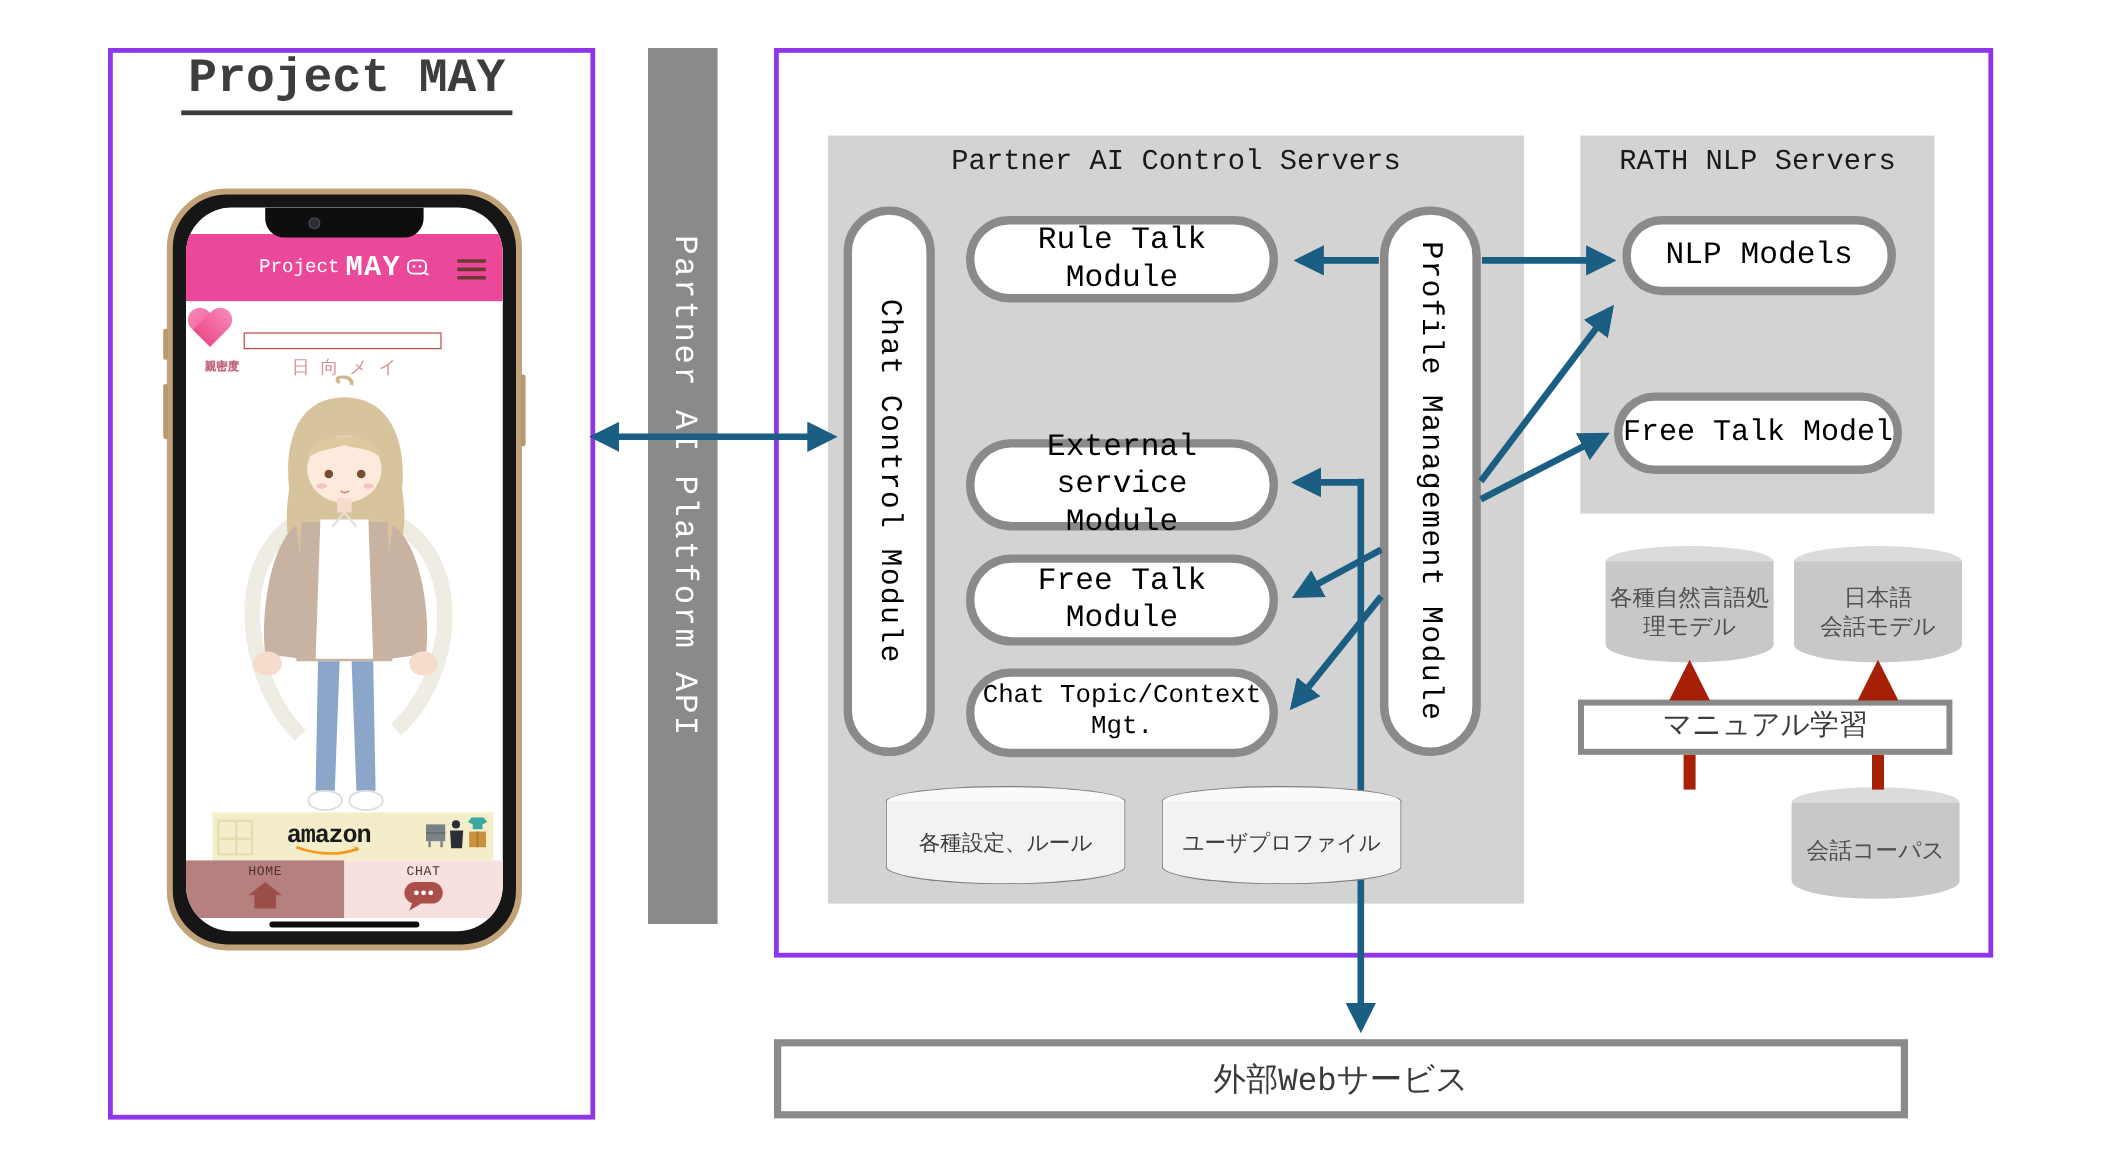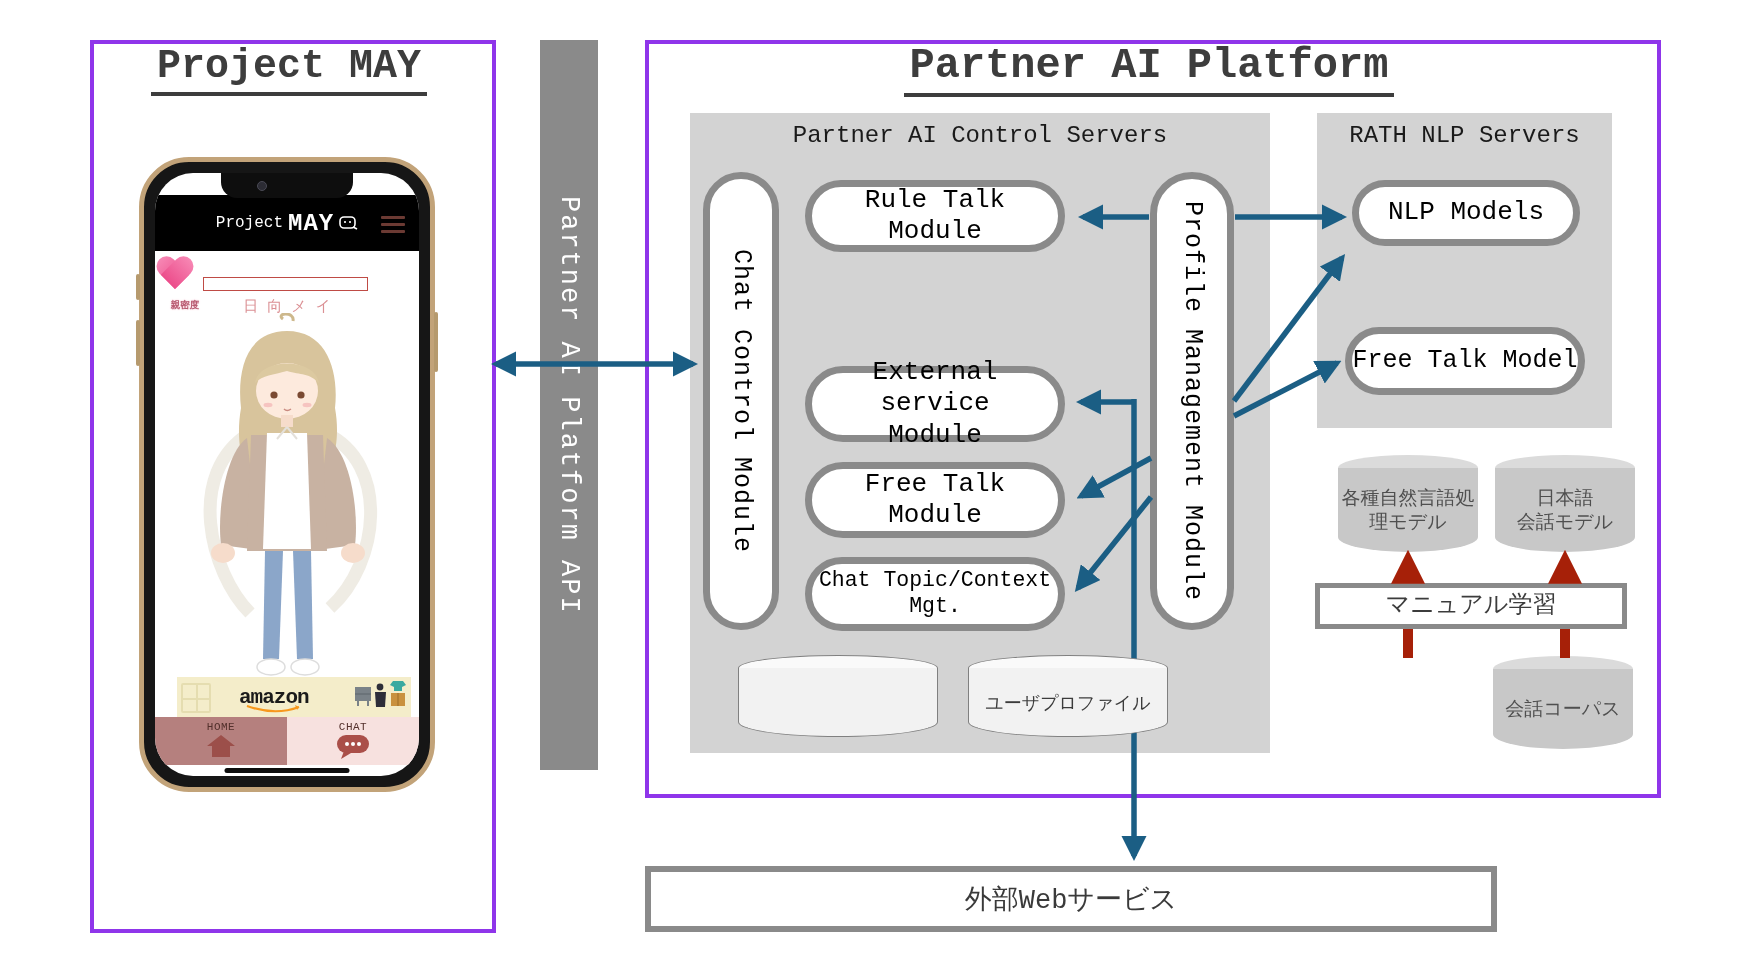--- a/index.html
+++ b/index.html
@@ -41,21 +41,21 @@
   
   .phone{position:absolute;left:139px;top:157px;width:296px;height:635px;background:#161616;
          border:5px solid #c2a379;border-radius:50px;box-sizing:border-box;}
   .sidebtn{position:absolute;background:#b69a6e;border-radius:2px;}
   .screen{position:absolute;left:11px;top:11px;right:11px;bottom:11px;background:#ffffff;
           border-radius:38px;overflow:hidden;}
   .notch{position:absolute;left:50%;transform:translateX(-50%);top:0;width:132px;height:25px;
          background:#0e0e0e;border-radius:0 0 16px 16px;z-index:5;}
   .cam{position:absolute;left:36px;top:8px;width:8px;height:8px;border-radius:50%;
        background:#2c2c34;border:1px solid #4a4a55;}
-  .phead{position:absolute;left:0;right:0;top:22px;height:56px;background:#000000;
+  .phead{position:absolute;left:0;right:0;top:22px;height:56px;background:#ec4899;
          display:flex;align-items:center;justify-content:center;z-index:4;}
   .phead .t1{color:#fff;font-size:16px;margin-right:5px;}
   .phead .t2{color:#fff;font-size:24px;font-weight:bold;letter-spacing:1px;}
   .mascot{margin-left:4px;}
   .burger{position:absolute;right:14px;top:21px;width:24px;}
   .burger div{height:3px;background:#6b3a33;margin-bottom:4px;border-radius:1px;}
   .heart{position:absolute;left:10px;top:84px;width:40px;height:36px;z-index:3;}
   .heart::before,.heart::after{content:"";position:absolute;width:20px;height:32px;border-radius:10px 10px 0 0;
          background:linear-gradient(#f787b4,#ec4d8b);}
   .heart::before{left:10px;transform:rotate(-45deg);transform-origin:0 100%;}
@@ -210,23 +210,20 @@
       </div>
       <div class="hindic"></div>
     </div>
   </div>
 
   <div class="apibar" style="left:540px;top:40px;width:58px;height:730px;">
     <span>Partner AI Platform API</span>
   </div>
 
   <div class="pframe" style="left:645px;top:40px;width:1008px;height:750px;"></div>
-  <div class="big-title" style="left:645px;top:42px;width:1008px;font-size:42px;">
-    <span>Partner AI Platform</span>
-  </div>
 
   <div class="graybox" style="left:690px;top:113px;width:580px;height:640px;">
     <div class="graybox-label" style="top:9px;">Partner AI Control Servers</div>
   </div>
 
   <div class="pill vert" style="left:703px;top:172px;width:76px;height:458px;">
     <span>Chat Control Module</span>
   </div>
 
   <div class="pill" style="left:805px;top:180px;width:260px;height:72px;font-size:26px;">
@@ -245,20 +242,21 @@
     <span>Chat Topic/Context Mgt.</span>
   </div>
 
   <div class="pill vert" style="left:1150px;top:172px;width:84px;height:458px;">
     <span>Profile Management Module</span>
   </div>
 
   <div class="cyl light" style="left:738px;top:655px;width:200px;height:82px;">
     <div class="ctop"></div>
     <div class="cbody"></div>
+    <div class="clbl">各種設定、ルール</div>
   </div>
 
   <div class="cyl light zcyl" style="left:968px;top:655px;width:200px;height:82px;">
     <div class="ctop"></div>
     <div class="cbody"></div>
     <div class="clbl">ユーザプロファイル</div>
   </div>
 
   <div class="graybox" style="left:1317px;top:113px;width:295px;height:315px;">
     <div class="graybox-label" style="top:9px;">RATH NLP Servers</div>
@@ -290,21 +288,21 @@
     <span>マニュアル学習</span>
   </div>
 
 
   <div class="cyl gray" style="left:1493px;top:656px;width:140px;height:93px;">
     <div class="ctop"></div>
     <div class="cbody"></div>
     <div class="clbl">会話コーパス</div>
   </div>
 
-  <div class="webbox" style="left:645px;top:866px;width:852px;height:66px;">
+  <div class="webbox" style="left:645px;top:866px;width:945px;height:66px;">
     <span>外部Webサービス</span>
   </div>
 
   <svg id="arrows" width="1751" height="979" viewBox="0 0 1751 979">
     <defs>
       <marker id="mt" viewBox="0 0 10 10" refX="8" refY="5" markerWidth="4.6" markerHeight="4.6" orient="auto-start-reverse">
           <path d="M0,0 L10,5 L0,10 Z" fill="#1b5e84"></path>
         </marker>
       <marker id="mr" viewBox="0 0 10 10" refX="7" refY="5" markerWidth="3.4" markerHeight="3.4" orient="auto">
           <path d="M0,0 L10,5 L0,10 Z" fill="#a62008"></path>

